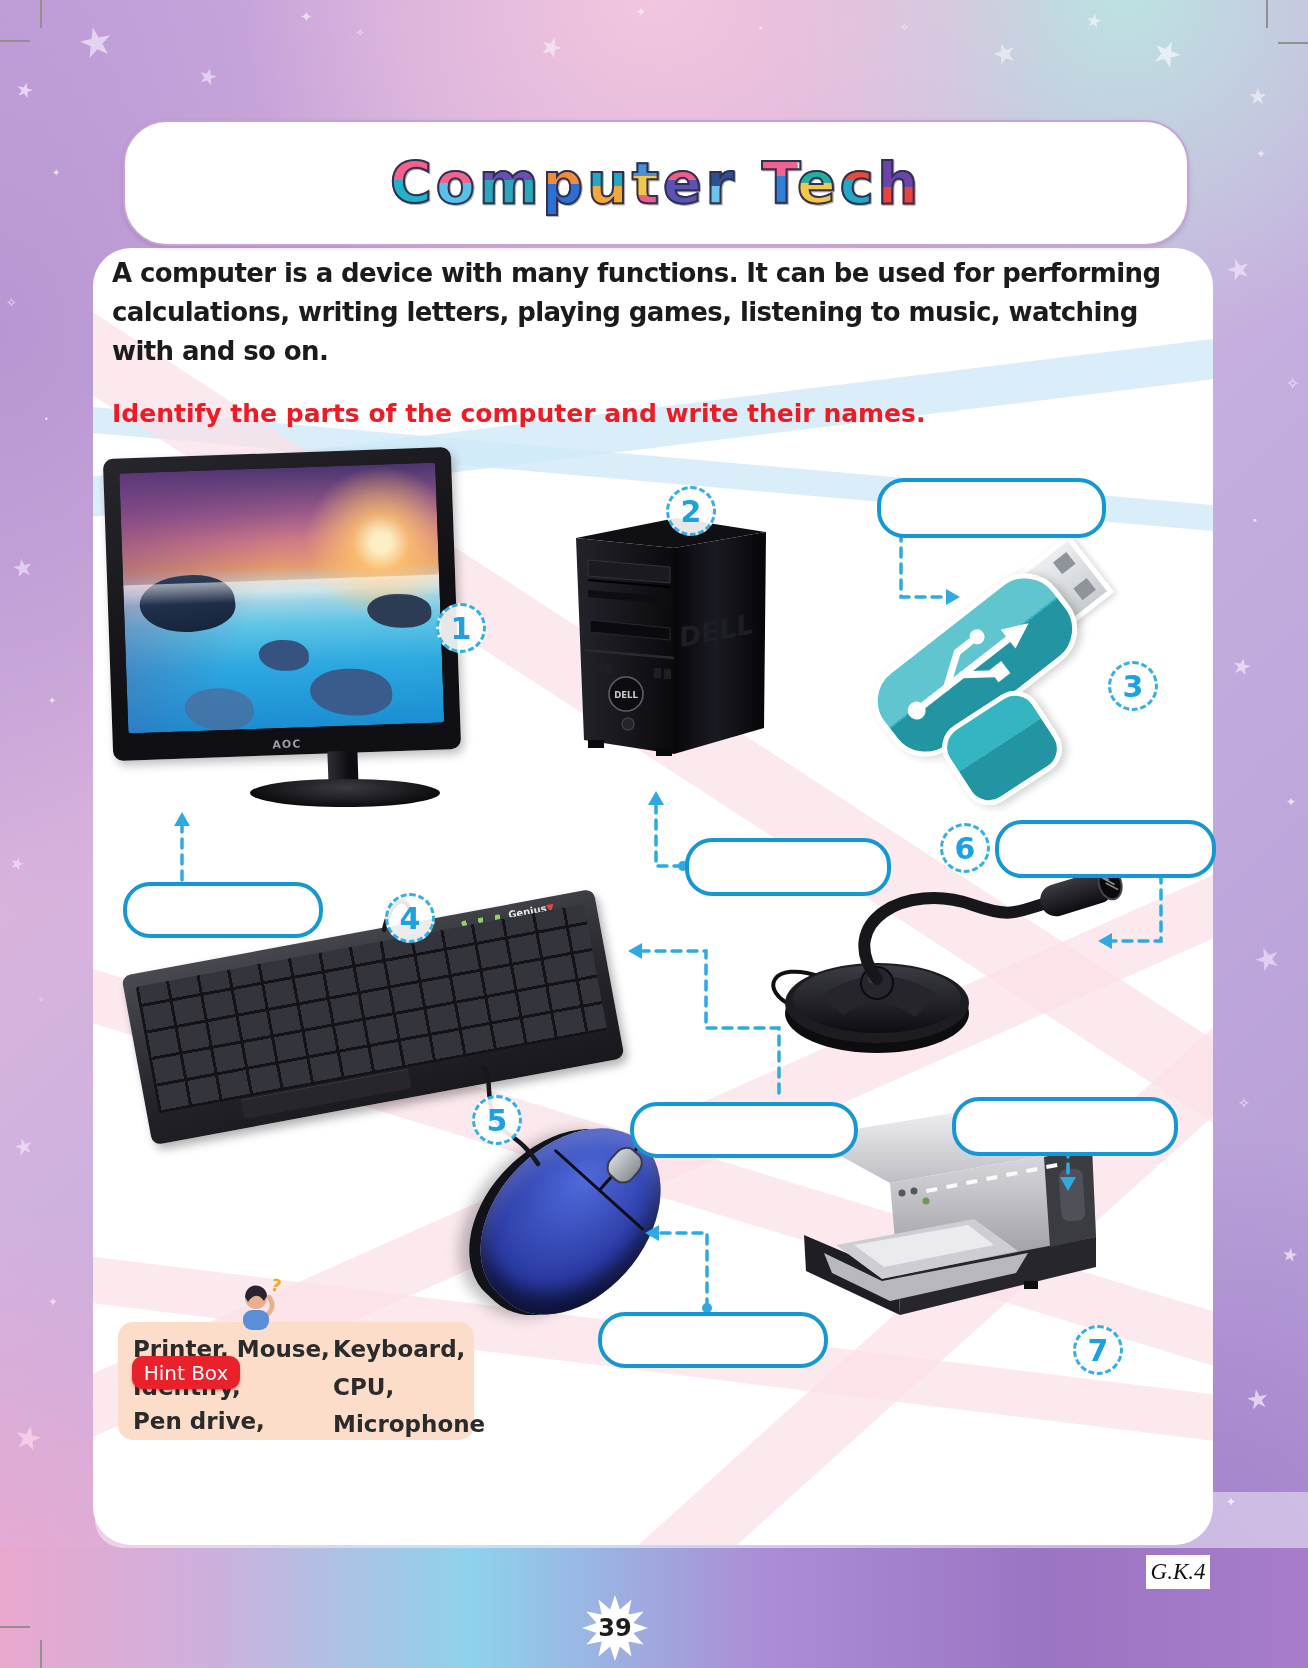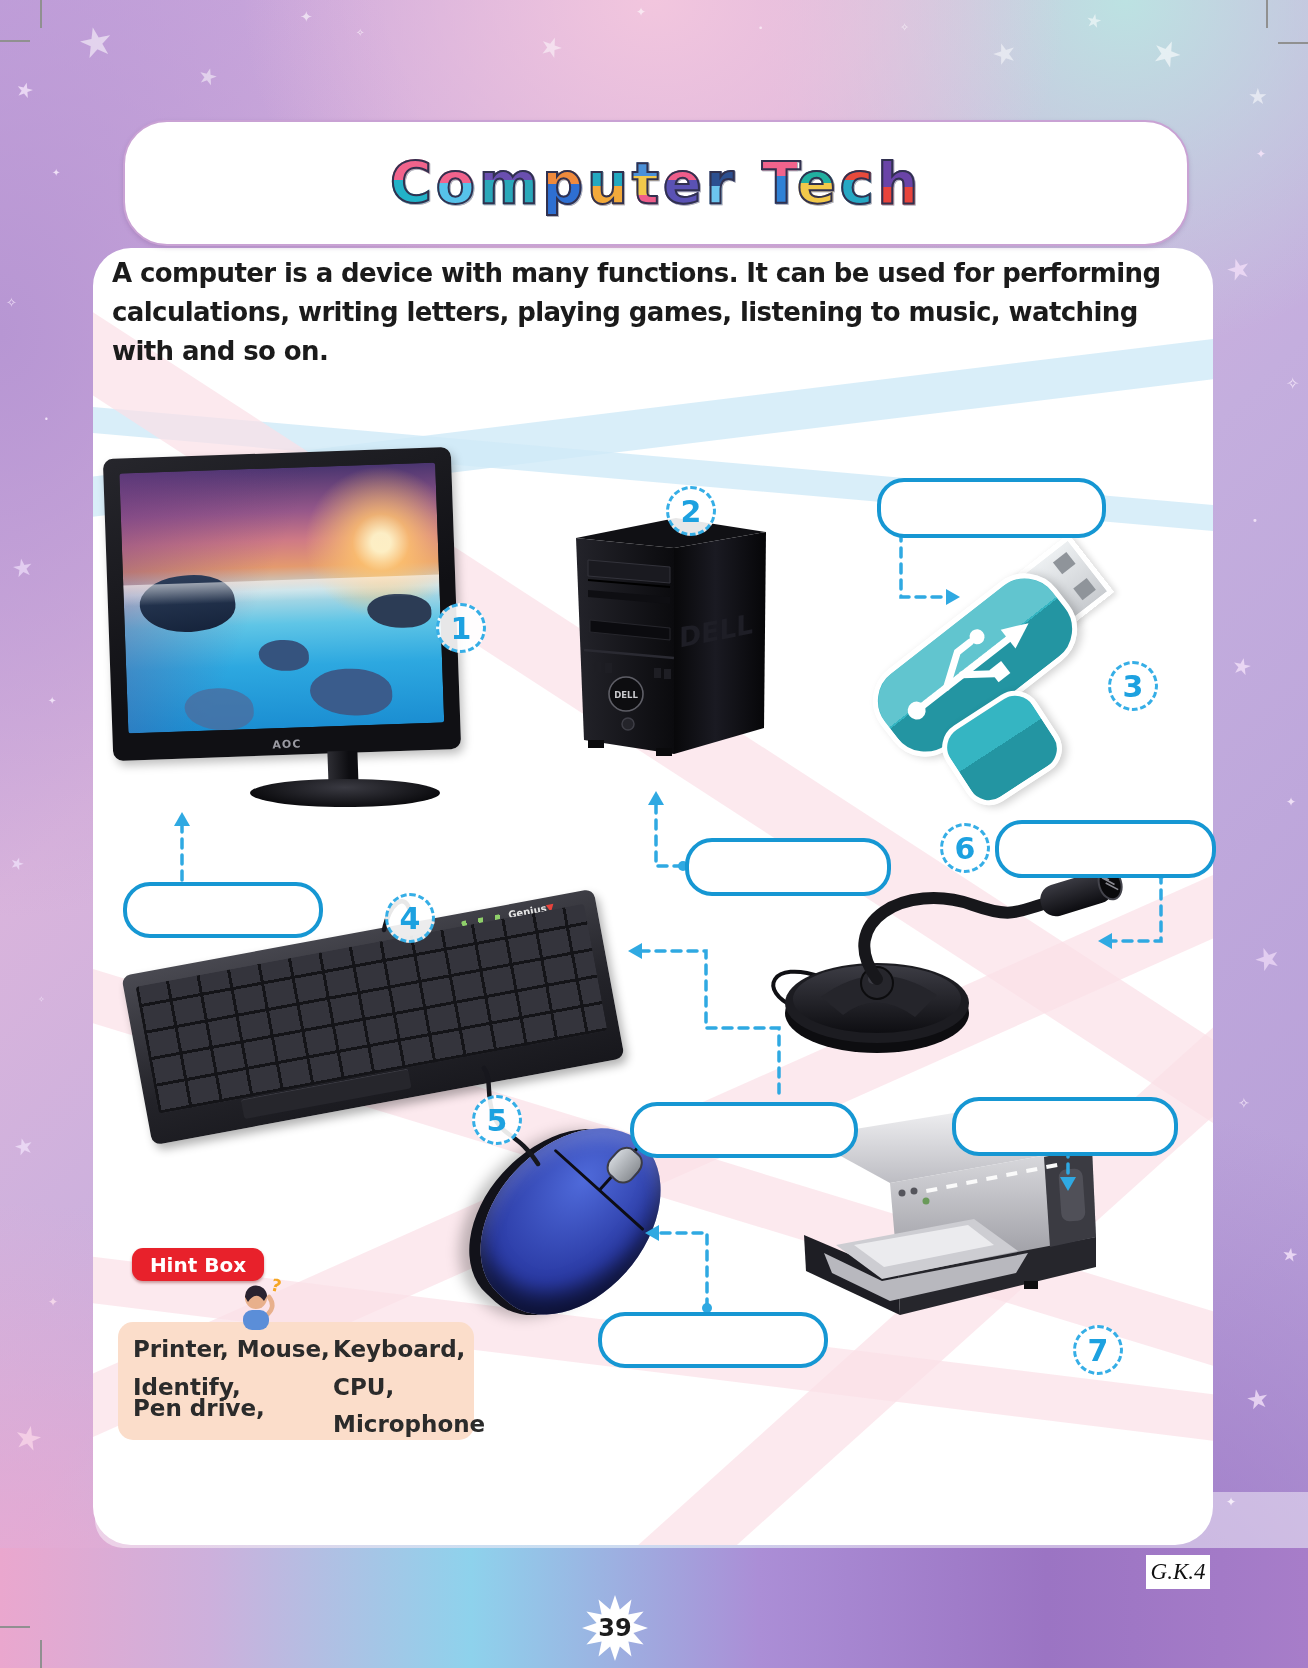--- a/index.html
+++ b/index.html
@@ -52,21 +52,21 @@
   .mon-screen{position:absolute;left:16px;top:15px;right:16px;bottom:27px;border-radius:3px;overflow:hidden;background:
       radial-gradient(circle at 82% 30%, rgba(255,244,200,.95) 0 3%, rgba(255,196,110,.8) 9%, rgba(255,170,90,0) 24%),
       linear-gradient(115deg, rgba(110,60,130,.5), rgba(0,0,0,0) 45%),
       linear-gradient(180deg,#4a3570 0%,#97588a 17%,#cf7a85 28%,#e49a6e 38%,#bddce4 47%,#5fc5e6 60%,#2da8e0 76%,#1b8ed2 100%);}
   .rock{position:absolute;border-radius:46% 54% 40% 60%;}
   .mon-logo{position:absolute;left:0;right:0;bottom:4px;text-align:center;font-size:11px;font-weight:700;letter-spacing:1px;color:#9a9aa2;}
   .mon-neck{position:absolute;left:228px;top:306px;width:30px;height:36px;background:linear-gradient(90deg,#2e2e34,#0d0d11 70%);transform:rotate(-2deg);}
   .mon-base{position:absolute;left:150px;top:334px;width:190px;height:28px;background:radial-gradient(ellipse at 50% 30%,#3a3a42,#0b0b0e 75%);border-radius:50%;}
 
   
-  .hint-label{position:absolute;left:132px;top:1248px;width:132px;height:33px;background:#e8212b;border-radius:11px;color:#fff;font-size:20px;font-weight:700;display:flex;align-items:center;justify-content:center;z-index:7;box-shadow:0 2px 3px rgba(120,30,30,.4);}
+  .hint-label{position:absolute;left:132px;top:1356px;width:108px;height:33px;background:#e8212b;border-radius:11px;color:#fff;font-size:20px;font-weight:400;display:flex;align-items:center;justify-content:center;z-index:7;box-shadow:0 2px 3px rgba(120,30,30,.4);}
   .hint-box{position:absolute;left:118px;top:1322px;width:356px;height:118px;background:#fbddca;border-radius:15px;z-index:6;}
   .hint-word{position:absolute;font-size:23px;font-weight:700;color:#2b2b2b;white-space:nowrap;}
 
   .footer-band{position:absolute;left:0;top:1548px;width:1308px;height:120px;z-index:1;background:linear-gradient(90deg,#eaa7ce 0%,#cdb0dc 16%,#8ed2ec 36%,#ab8ed6 58%,#9b74c3 80%,#a77dc9 100%);}
   .pageno{position:absolute;left:582px;top:1594px;width:66px;height:68px;z-index:6;text-decoration:underline;}
   .pageno span{position:absolute;left:0;top:0;width:66px;height:68px;display:flex;align-items:center;justify-content:center;font-size:24px;font-weight:700;color:#1c1c1c;}
   .edition{position:absolute;left:1146px;top:1555px;width:64px;height:34px;background:#fff;z-index:6;display:flex;align-items:center;justify-content:center;font-family:"Liberation Serif","DejaVu Serif",serif;font-size:23px;color:#111;font-style:italic;}
 
   
   .keyboard{left:115px;top:878px;width:515px;height:295px;}
@@ -164,20 +164,21 @@
   </div>
 
   <div class="banner">
     <div class="title"><span class="tl">C</span><span class="tl">o</span><span class="tl">m</span><span class="tl">p</span><span class="tl">u</span><span class="tl">t</span><span class="tl">e</span><span class="tl">r</span><span class="tl"> </span><span class="tl">T</span><span class="tl">e</span><span class="tl">c</span><span class="tl">h</span></div>
   </div>
 
   <div class="intro-line" style="top:297px;">calculations, writing letters, playing games, listening to music, watching</div>
   <div class="intro-line" style="top:258px;">A computer is a device with many functions. It can be used for performing</div>
   <div class="intro-line" style="top:336px;">with and so on.</div>
 
+  <div class="instruction">Identify the parts of the computer and write their names.</div>
 
   <div class="abs z3 monitor">
     <div class="mon-frame">
       <div class="mon-screen">
         <div class="rock" style="left:5%;top:40%;width:30%;height:22%;background:linear-gradient(180deg,#2b3c58,#16243c);transform:rotate(-6deg);"></div>
         <div class="rock" style="right:3%;top:50%;width:20%;height:13%;background:#2c3c55;"></div>
         <div class="rock" style="left:42%;top:66%;width:16%;height:12%;background:#35537e;"></div>
         <div class="rock" style="left:58%;top:78%;width:26%;height:18%;background:#3a5c8c;"></div>
         <div class="rock" style="left:18%;top:84%;width:22%;height:16%;background:#4a6ea0;opacity:.8;"></div>
         <div style="position:absolute;left:0;top:43%;width:100%;height:8%;background:linear-gradient(180deg,rgba(255,255,255,.55),rgba(255,255,255,0));"></div>
@@ -368,21 +369,21 @@
   <div class="num-badge" style="left:666px;top:486px;">2</div>
   <div class="num-badge" style="left:1108px;top:661px;">3</div>
   <div class="num-badge" style="left:385px;top:893px;">4</div>
   <div class="num-badge" style="left:472px;top:1095px;">5</div>
   <div class="num-badge" style="left:940px;top:823px;">6</div>
   <div class="num-badge" style="left:1073px;top:1325px;">7</div>
 
   <div class="hint-box">
     <div class="hint-word" style="left:15px;top:14px;">Printer, Mouse,</div>
     <div class="hint-word" style="left:15px;top:52px;">Identify,</div>
-    <div class="hint-word" style="left:15px;top:73px;">Pen drive,</div>
+    <div class="hint-word" style="left:15px;top:86px;">Pen drive,</div>
     <div class="hint-word" style="left:215px;top:14px;">Keyboard,</div>
     <div class="hint-word" style="left:215px;top:52px;">CPU,</div>
     <div class="hint-word" style="left:215px;top:89px;">Microphone</div>
   </div>
   <div class="hint-label">Hint Box</div>
   <svg class="abs" style="left:236px;top:1274px;z-index:8;" width="48" height="58" viewBox="0 0 48 58">
     <text x="34" y="16" font-size="17" font-weight="bold" fill="#f5a623" transform="rotate(14 34 16)">?</text>
     <path d="M32,40 Q40,32 33,23" stroke="#e8b08c" stroke-width="4.5" fill="none" stroke-linecap="round"></path>
     <circle cx="20" cy="24" r="11" fill="#e8b08c"></circle>
     <path d="M9,23 A11,11 0 0 1 31,22 L28,27 Q20,16 12,28 Z" fill="#2a2330"></path>

